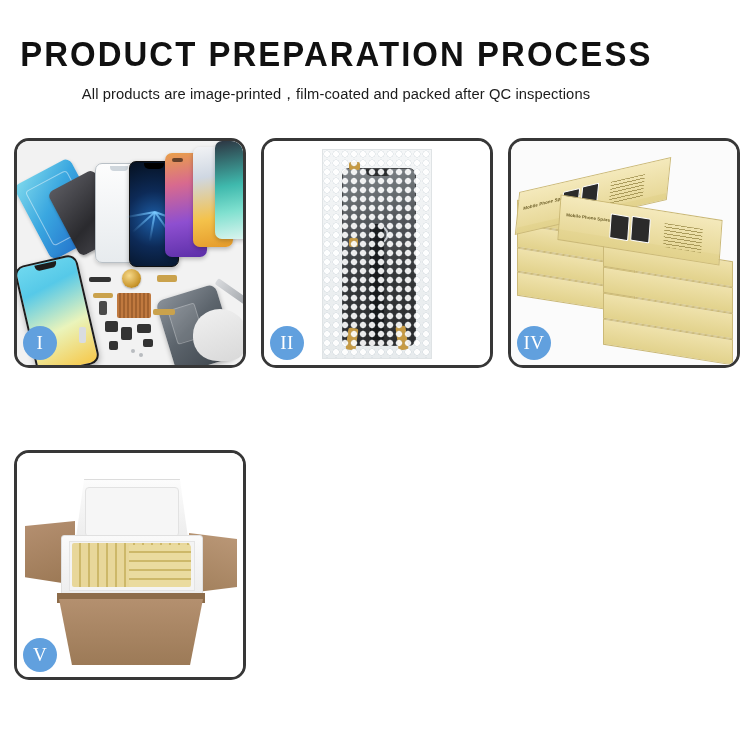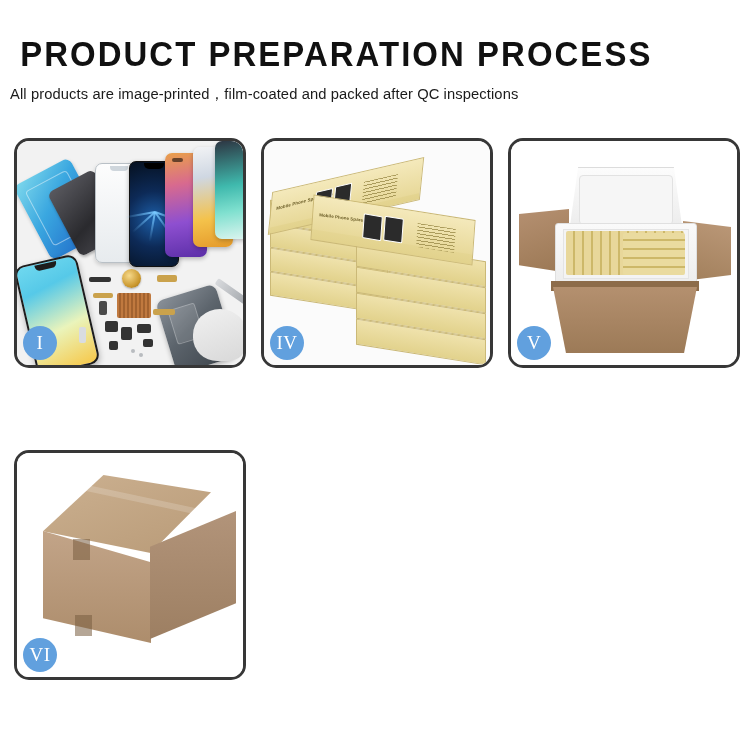--- a/index.html
+++ b/index.html
@@ -6,21 +6,21 @@
   body{
     width:750px;height:750px;
     background:#ffffff;
     font-family:"Liberation Sans","DejaVu Sans",sans-serif;
     overflow:hidden;
     position:relative;
   }
   .page{width:750px;height:750px;position:relative;}
 
   
-  .header{position:absolute;left:0;top:36px;width:672px;text-align:left;}
+  .header{position:absolute;left:0;top:36px;width:672px;text-align:center;}
   .title{
     font-family:"Liberation Sans","DejaVu Sans",sans-serif;
     font-size:35px;font-weight:700;color:#111111;
     letter-spacing:2.2px;line-height:1.05;
     transform:scaleX(0.94);transform-origin:center;
     white-space:nowrap;
   }
   .subtitle{
     margin-top:11px;
     font-size:15.2px;font-weight:400;color:#1b1b1b;
@@ -400,20 +400,37 @@
         <div class="screw" style="left:122px;top:212px;width:4px;height:4px;"></div>
         <div class="screw" style="left:206px;top:206px;width:5px;height:5px;"></div>
         <div class="screw" style="left:214px;top:212px;width:5px;height:5px;"></div>
 
         <div class="tweezer"></div>
         <div class="hand"></div>
       </div>
       <div class="badge">I</div>
     </div>
 
+    <div class="panel">
+      <div class="panel-clip p2">
+        <div class="bag">
+          <div class="screen-in">
+            <span class="notch"></span>
+            <span class="cam"></span>
+          </div>
+          <div class="cable"></div>
+          <div class="gold-tab" style="left:26px;top:12px;width:11px;height:8px;"></div>
+          <div class="gold-tab" style="left:26px;top:88px;width:9px;height:9px;"></div>
+          <div class="gold-tab" style="left:24px;top:178px;width:10px;height:22px;transform:rotate(8deg);"></div>
+          <div class="gold-tab" style="left:74px;top:176px;width:10px;height:24px;transform:rotate(-8deg);"></div>
+          <div class="bubbles"></div>
+        </div>
+      </div>
+      <div class="badge">II</div>
+    </div>
 
 
     <div class="panel">
       <div class="panel-clip p4">
         <div class="stack">
 
           <div class="sbox" style="left:0;top:44px;width:116px;height:22px;transform:skewY(9deg);"></div>
           <div class="sbox" style="left:0;top:68px;width:116px;height:22px;transform:skewY(9deg);"></div>
           <div class="sbox" style="left:0;top:92px;width:116px;height:22px;transform:skewY(9deg);"></div>
           <div class="sbox" style="left:0;top:116px;width:116px;height:22px;transform:skewY(9deg);"></div>
@@ -453,26 +470,15 @@
         <div class="v-foam"></div>
         <div class="v-inner"></div>
         <div class="vbars"></div>
         <div class="vbars2"></div>
         <div class="v-rim"></div>
         <div class="v-front"></div>
       </div>
       <div class="badge">V</div>
     </div>
 
-    <div class="panel">
-      <div class="panel-clip p6">
-        <div class="c-top"></div>
-        <div class="c-left"></div>
-        <div class="c-right"></div>
-        <div class="c-seam"></div>
-        <div class="c-tape" style="left:56px;top:86px;"></div>
-        <div class="c-tape" style="left:58px;top:162px;"></div>
-      </div>
-      <div class="badge">VI</div>
-    </div>
 
   </div>
 </div>
 
 </body></html>

